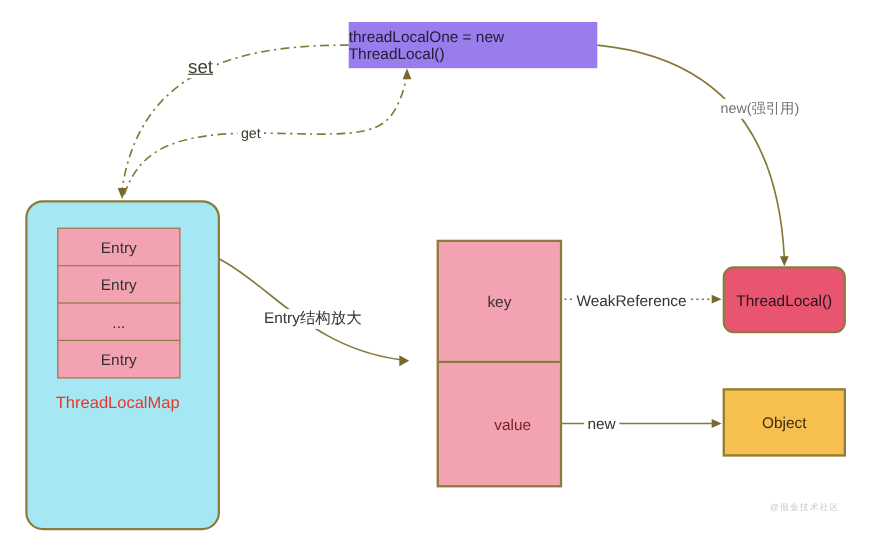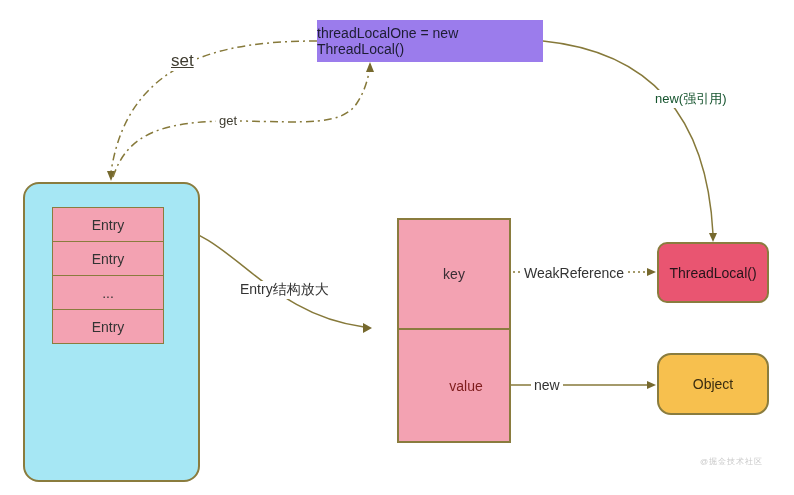--- a/index.html
+++ b/index.html
@@ -26,27 +26,27 @@
   
   #kv-box{left:372px;top:218px;width:114px;height:225px;background:#f3a2b2;
     border:2px solid #8a7c3e;z-index:2;flex-direction:column;align-items:stretch;justify-content:flex-start;margin-left:25px;}
   #kv-key{box-sizing:border-box;height:110px;border-bottom:2px solid #8a7c3e;display:flex;
     align-items:center;justify-content:center;font-size:14px;color:#3b2e35;}
   #kv-value{flex:1;display:flex;align-items:center;justify-content:center;font-size:14px;color:#7f1d1d;padding-left:24px;}
   
   #threadlocal-box{left:657px;top:242px;width:112px;height:61px;background:#e95571;
     border:2px solid #8a7c3e;border-radius:10px;color:#26141a;font-size:14px;z-index:2;}
   #object-box{left:657px;top:353px;width:112px;height:62px;background:#f7c04e;
-    border:2px solid #8a7c3e;border-radius:14px;color:#3a2c10;font-size:14px;z-index:2;}
+    border:2px solid #8a7c3e;border-radius:0;color:#3a2c10;font-size:14px;z-index:2;}
   
   .edge-label{position:absolute;z-index:4;background:#ffffff;color:#3f3c30;
     padding:0 3px;white-space:nowrap;}
   #label-set{left:168px;top:51px;font-size:17px;text-decoration:underline;}
   #label-get{left:216px;top:113px;font-size:13px;}
-  #label-strong{left:652px;top:90px;font-size:13px;color:#14532d;}
+  #label-strong{left:652px;top:90px;font-size:13px;color:#737373;}
   #label-entryzoom{left:237px;top:281px;font-size:14px;color:#333;}
   #label-weakref{left:521px;top:265px;font-size:14px;color:#333;}
   #label-new{left:531px;top:377px;font-size:14px;color:#333;}
   #watermark{position:absolute;left:700px;top:456px;font-size:8px;color:#c9c9c9;
     letter-spacing:1px;z-index:4;}
   #edges{position:absolute;left:0;top:0;z-index:1;}
   .edge{fill:none;stroke:#86793a;stroke-width:1.5;}
   .dashdot{stroke-dasharray:8 4 2 4;}
   .dotted{stroke-dasharray:2 3;stroke-width:1.3;}
   .arrowhead{fill:#76692e;stroke:none;}
@@ -81,20 +81,21 @@
     <span>threadLocalOne = new ThreadLocal()</span>
   </div>
 
   <div class="box" id="thread-box"></div>
   <div id="entry-table">
     <div class="entry-row">Entry</div>
     <div class="entry-row">Entry</div>
     <div class="entry-row">...</div>
     <div class="entry-row">Entry</div>
   </div>
+  <div id="map-label">ThreadLocalMap</div>
 
   <div class="box" id="kv-box">
     <div id="kv-key">key</div>
     <div id="kv-value">value</div>
   </div>
 
   <div class="box" id="threadlocal-box">
     <span>ThreadLocal()</span>
   </div>
   <div class="box" id="object-box">

